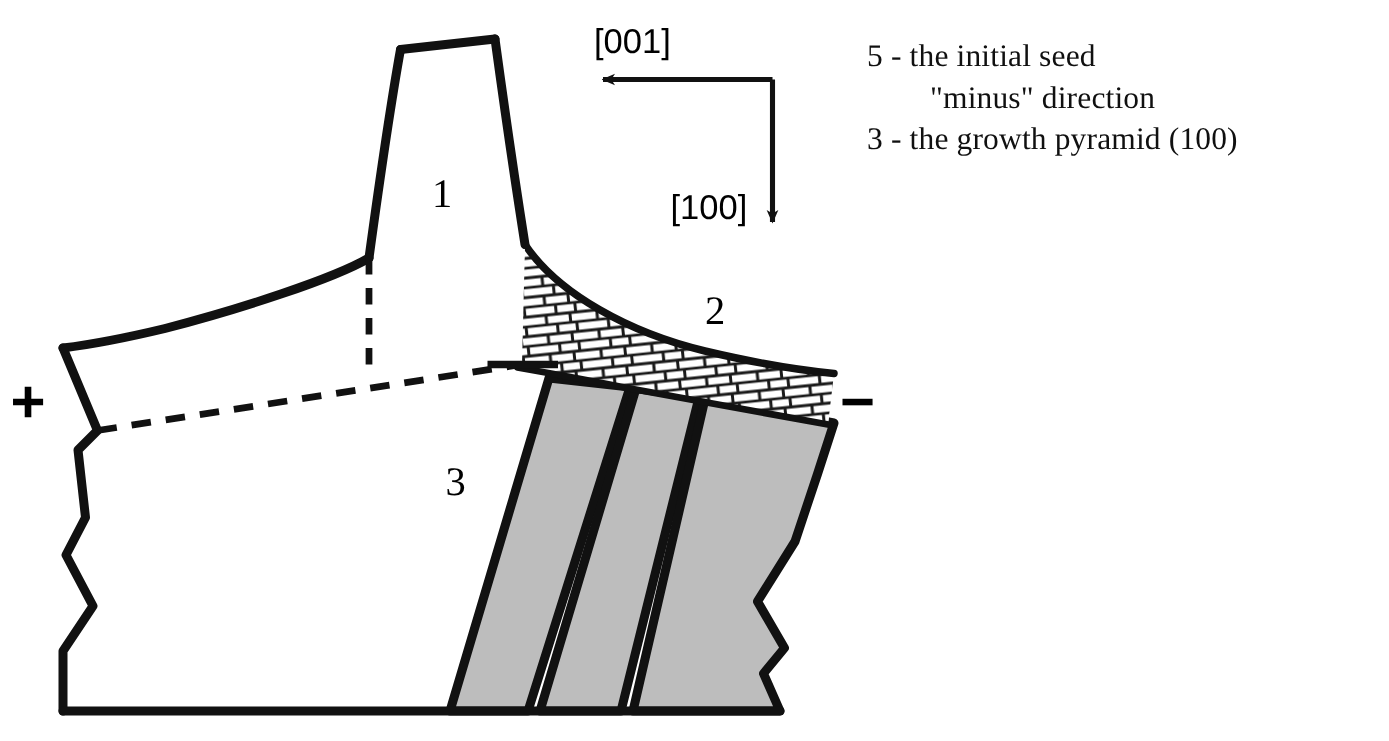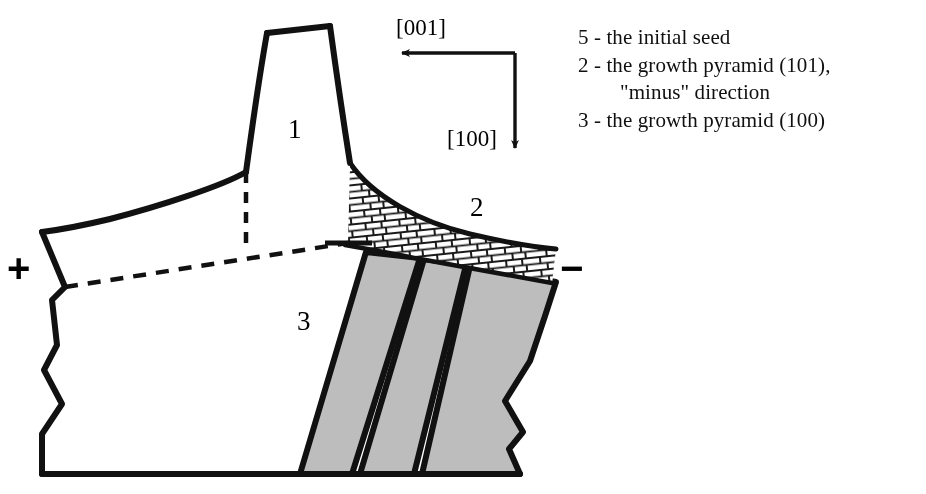--- a/index.html
+++ b/index.html
@@ -48,21 +48,21 @@
   }
   .region-label {
     position: absolute;
     font-family: "Liberation Serif", "DejaVu Serif", serif;
     font-size: 27px;
     color: #000000;
     line-height: 1;
   }
   .axis-label {
     position: absolute;
-    font-family: Liberation Serif, serif;
+    font-family: Liberation Sans, sans-serif;
     font-size: 23px;
     color: #000000;
     line-height: 1;
   }
   .polarity-sign {
     position: absolute;
     font-family: "Liberation Sans", "DejaVu Sans", sans-serif;
     font-size: 40px;
     font-weight: 700;
     line-height: 1;
@@ -213,18 +213,17 @@
   <div class="region-label" style="left:297px; top:308px;">3</div>
 
   <div class="axis-label" style="left:396px; top:16px;">[001]</div>
   <div class="axis-label" style="left:447px; top:127px;">[100]</div>
 
   <div class="polarity-sign" style="left:7px; top:248px;">+</div>
   <div class="polarity-sign" style="left:560px; top:248px;">−</div>
 
   <div class="legend-block">
     <div class="legend-line">5 - the initial seed</div>
-    <div class="legend-line">2 - the growth pyramid (101),</div>
     <div class="legend-line indented">"minus" direction</div>
     <div class="legend-line">3 - the growth pyramid (100)</div>
   </div>
 
 </div>
 
 </body></html>

